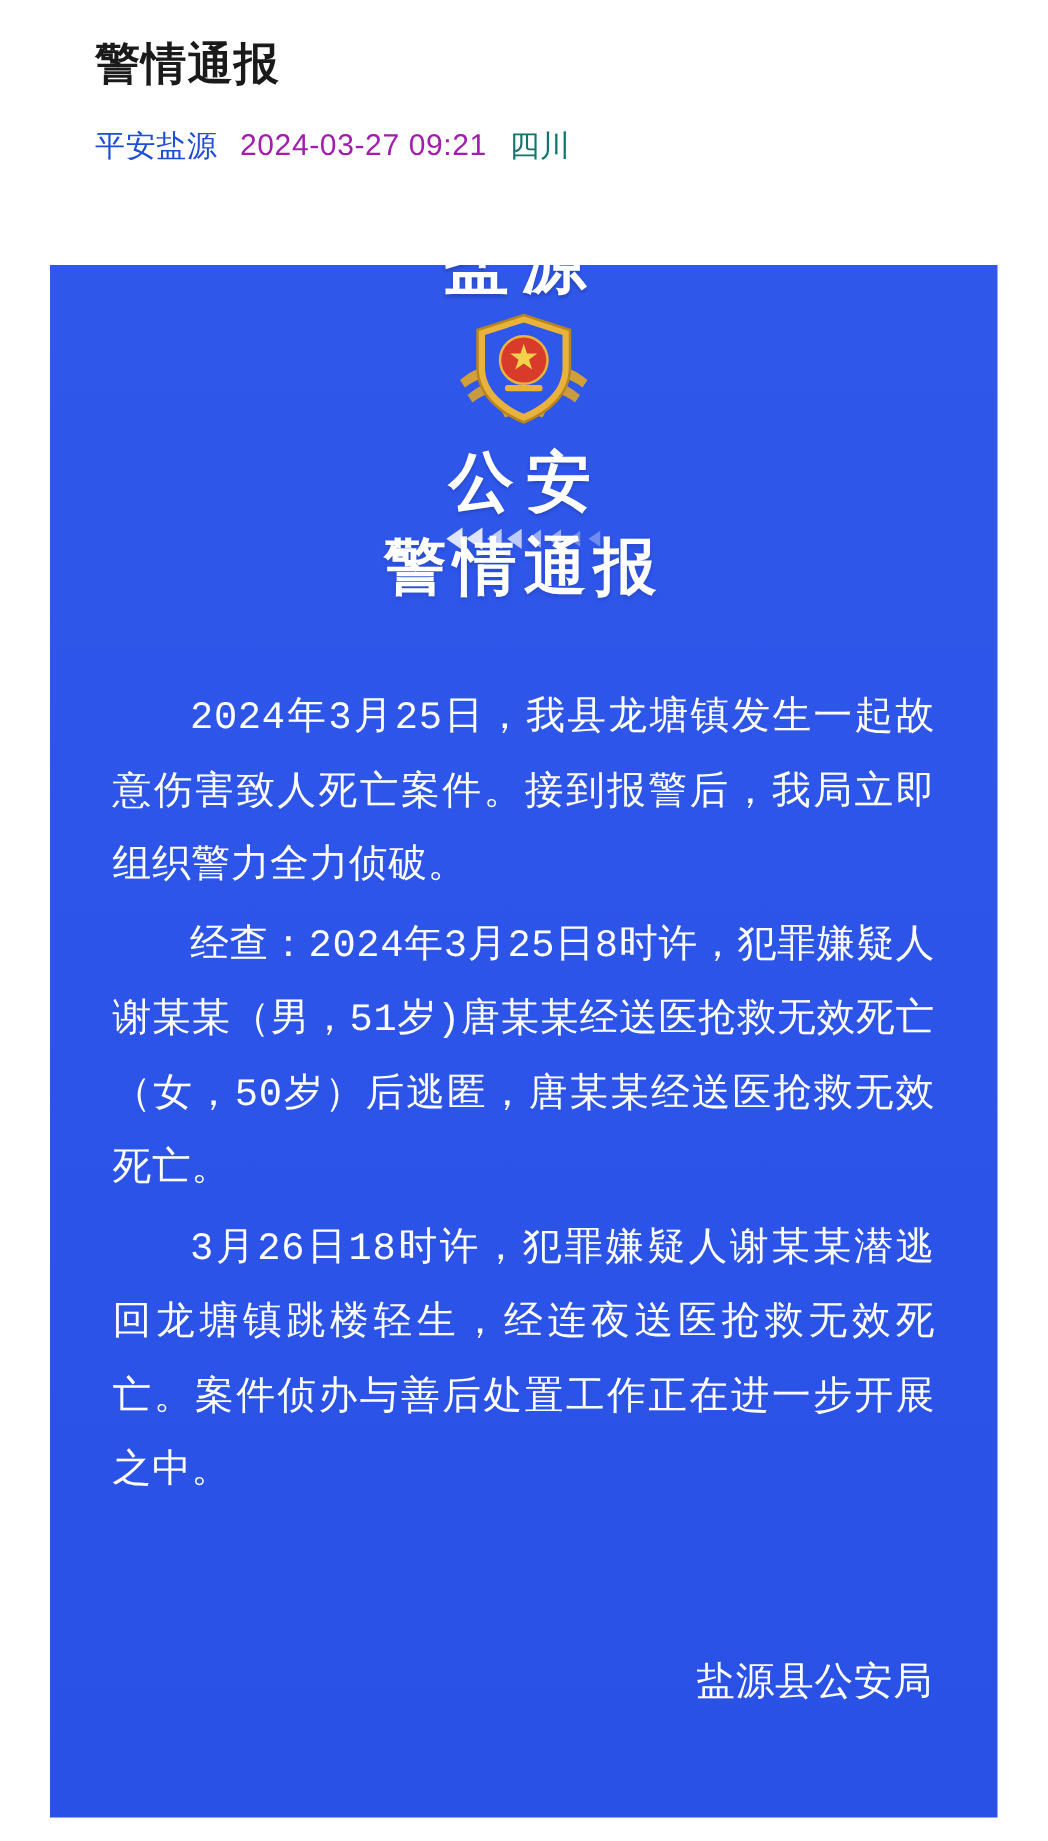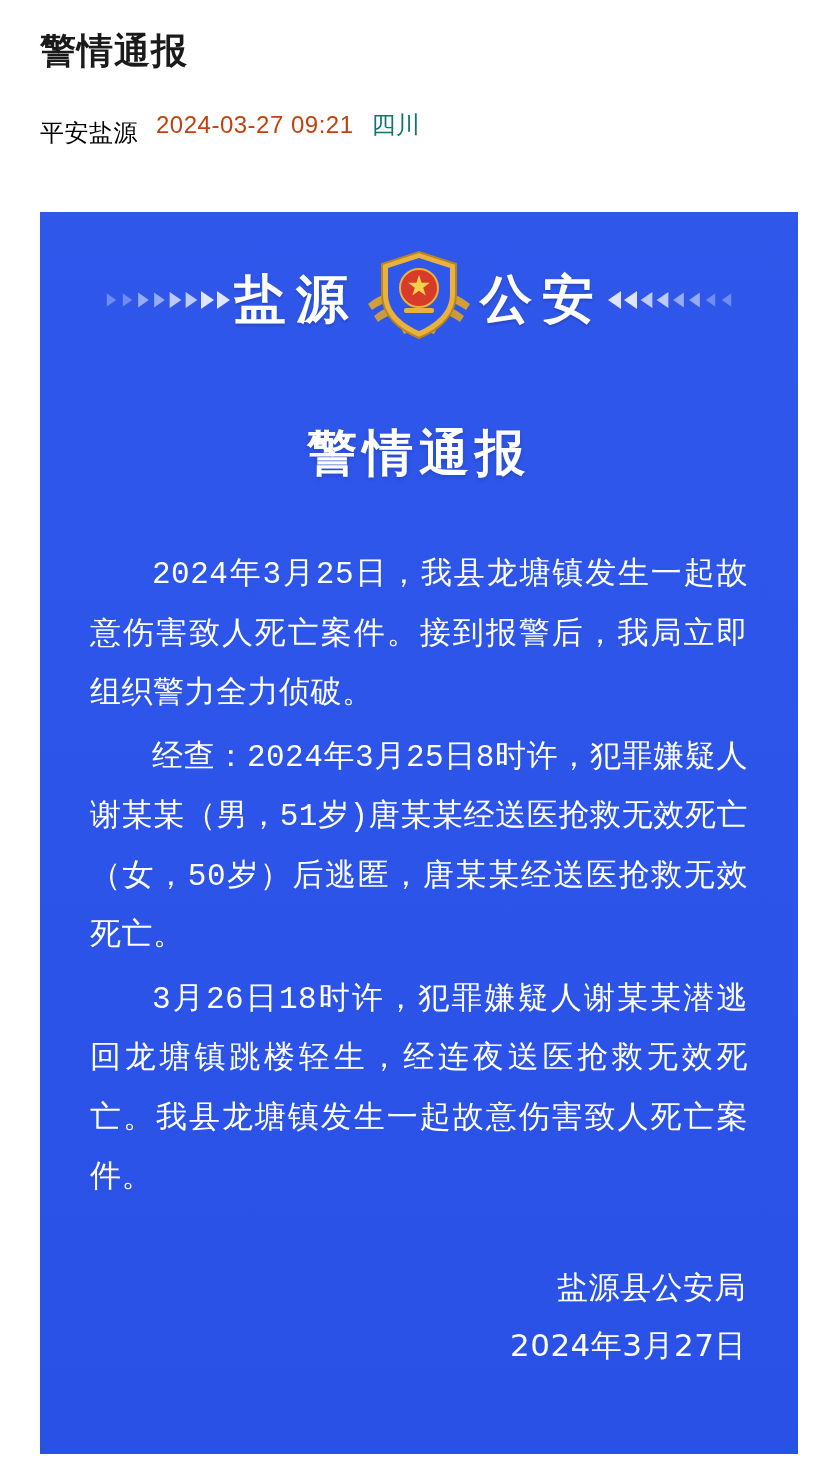--- a/index.html
+++ b/index.html
@@ -13,20 +13,21 @@
     font-family: "Liberation Sans", sans-serif;
     color: #111;
     overflow: hidden;
   }
   .page {
     width: 838px;
     height: 1473px;
     position: relative;
     background: #ffffff;
     box-sizing: border-box;
+    padding-left: 36px;
   }
   .article-header {
     padding: 28px 40px 0 40px;
   }
   .article-title {
     font-size: 36px;
     font-weight: bold;
     line-height: 1.3;
     color: #1a1a1a;
     letter-spacing: 1px;
@@ -36,25 +37,24 @@
     margin-top: 26px;
     font-size: 24px;
     color: #9a9a9a;
     letter-spacing: 0.5px;
     display: flex;
     align-items: center;
     gap: 18px;
     white-space: nowrap;
   }
   .meta-source {
-    color: #000000;
-    margin-top: 16px;
+    color: #1d4ed8;
   }
   .meta-time {
-    color: #c2410c;
+    color: #a21caf;
   }
   .meta-region {
     color: #0f766e;
   }
   .notice-card {
     position: absolute;
     left: 40px;
     top: 212px;
     width: 758px;
     height: 1242px;
@@ -70,20 +70,21 @@
     display: flex;
     align-items: center;
     justify-content: center;
   }
   .banner-inner {
     display: flex;
     align-items: center;
     justify-content: center;
     width: 100%;
     gap: 4px;
+    flex-direction: column;
   }
   .arrows {
     display: flex;
     align-items: center;
     gap: 3px;
     padding-top: 6px;
   }
   .arrow {
     width: 0;
     height: 0;
@@ -222,22 +223,21 @@
           <span class="arrow arrow-l s1"></span>
         </div>
       </div>
     </div>
 
     <div class="notice-title">警情通报</div>
 
     <div class="notice-body">
       <p class="para">2024年3月25日，我县龙塘镇发生一起故意伤害致人死亡案件。接到报警后，我局立即组织警力全力侦破。</p>
       <p class="para">经查：2024年3月25日8时许，犯罪嫌疑人谢某某（男，51岁)唐某某经送医抢救无效死亡（女，50岁）后逃匿，唐某某经送医抢救无效死亡。</p>
-      <p class="para">3月26日18时许，犯罪嫌疑人谢某某潜逃回龙塘镇跳楼轻生，经连夜送医抢救无效死亡。我县龙塘镇发生一起故意伤害致人死亡案件。</p>
+      <p class="para">3月26日18时许，犯罪嫌疑人谢某某潜逃回龙塘镇跳楼轻生，经连夜送医抢救无效死亡。案件侦办与善后处置工作正在进一步开展之中。</p>
     </div>
 
     <div class="signature">
       <div>盐源县公安局</div>
-      <div>2024年3月27日</div>
     </div>
 
   </div>
 </div>
 
 </body></html>

